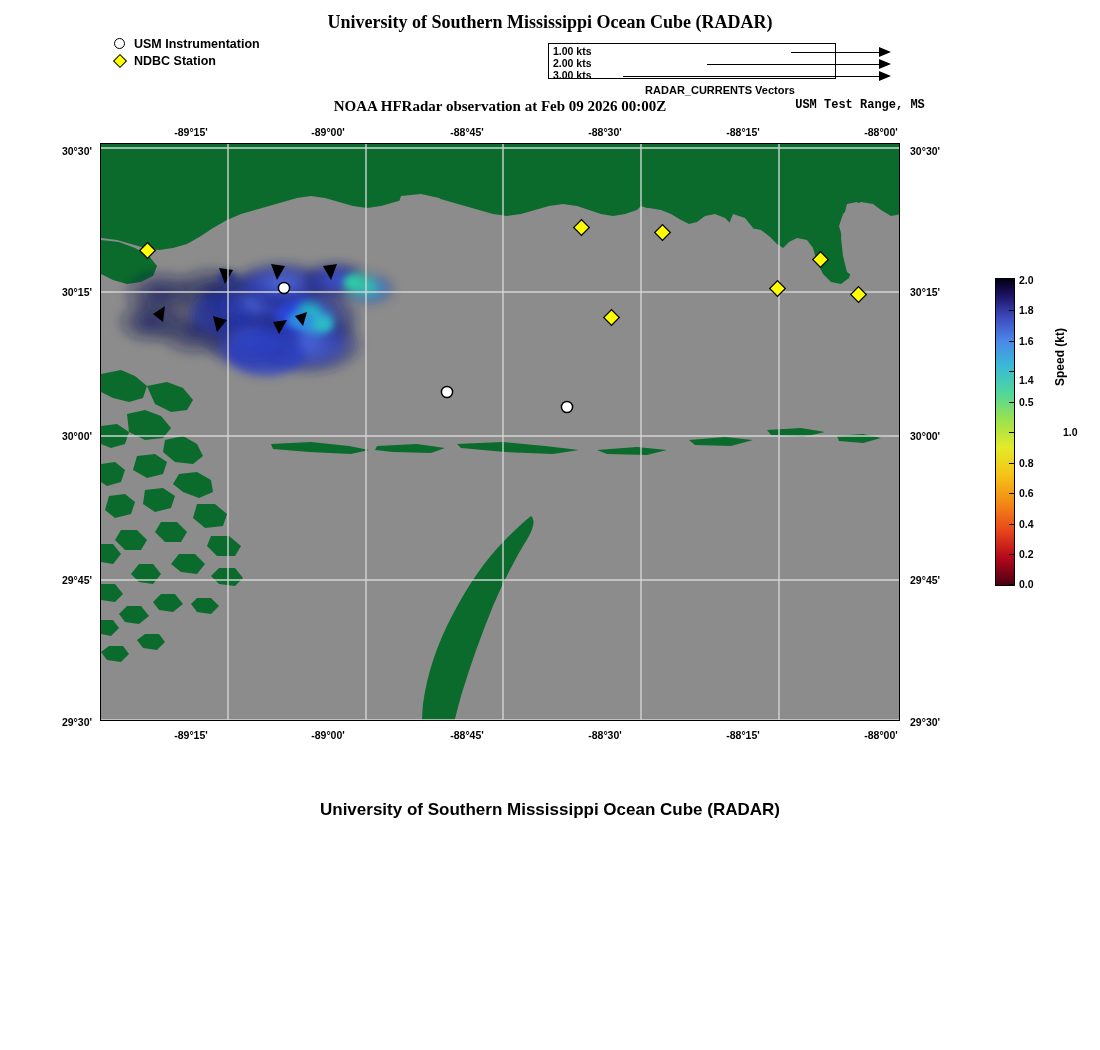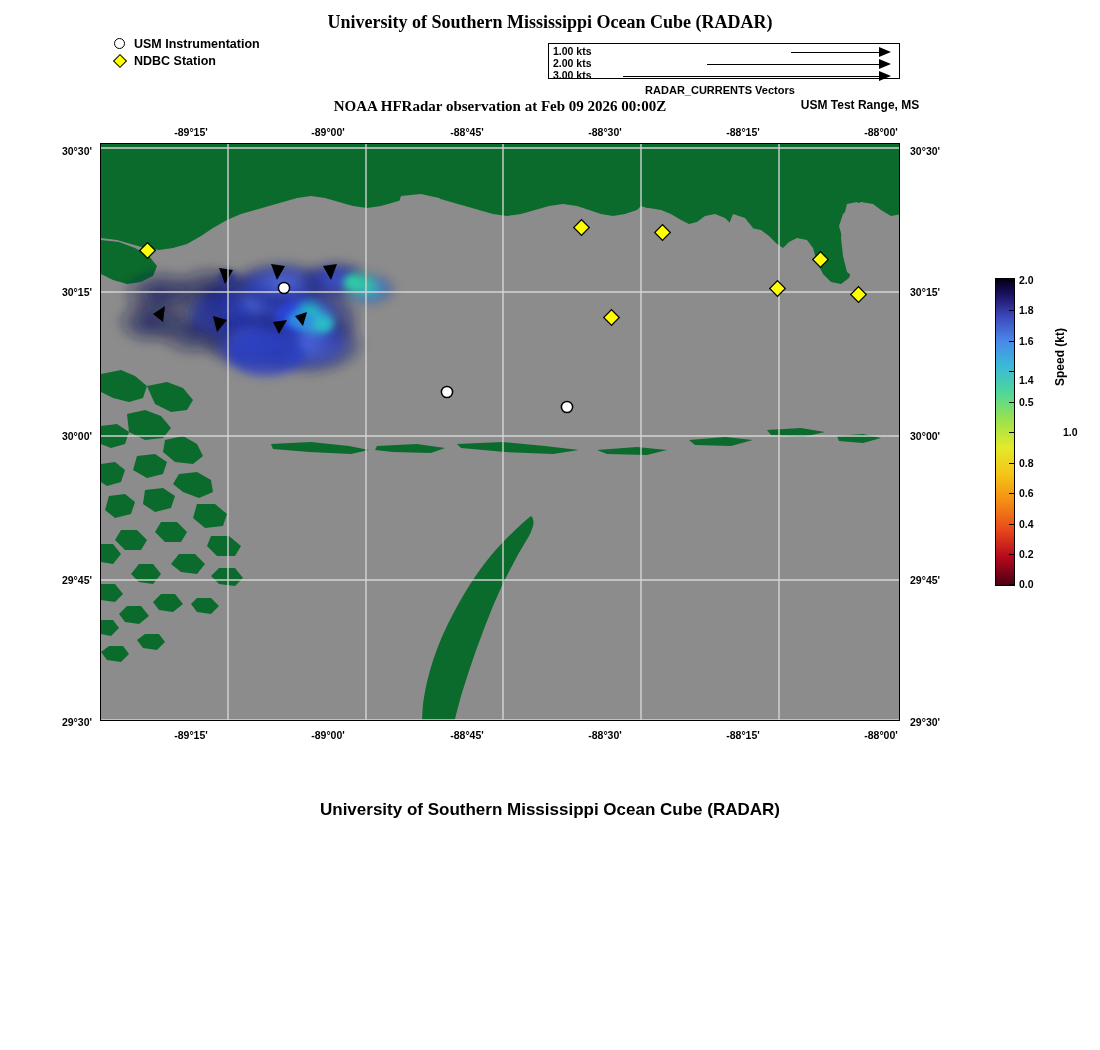--- a/index.html
+++ b/index.html
@@ -37,21 +37,21 @@
     top: 98px; left: 100px; width: 800px;
     text-align: center;
     font-family: "Liberation Serif", serif;
     font-weight: bold;
     font-size: 15px;
     color: #000;
   }
   #range-label {
     top: 98px; left: 730px; width: 260px;
     text-align: center;
-    font-family: Liberation Sans, sans-serif;
+    font-family: Liberation Mono, monospace;
     font-weight: bold;
     font-size: 12px;
     color: #000;
   }
 
   
   #legend { top: 36px; left: 112px; }
   .legend-row {
     display: flex;
     align-items: center;
@@ -84,21 +84,21 @@
     width: 10px; height: 10px;
     background: #ffff00;
     border: 1.2px solid #000;
     box-sizing: border-box;
     transform: rotate(45deg);
   }
 
   
   #vector-key {
     top: 43px; left: 548px;
-    width: 352px; height: 36px;
+    width: 288px; height: 36px;
     border: 1.2px solid #000;
     background: #ffffff;
     box-sizing: border-box;
   }
   .vk-row {
     position: absolute;
     left: 0; width: 352px; height: 12px;
   }
   .vk-text {
     position: absolute;

